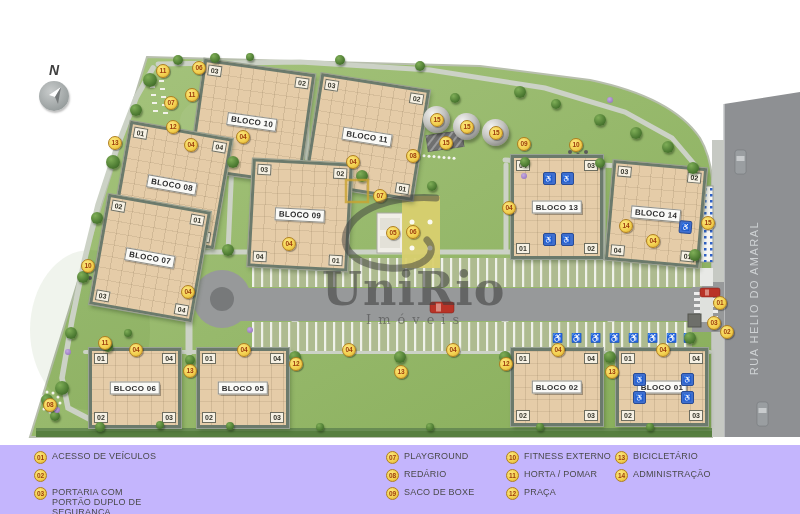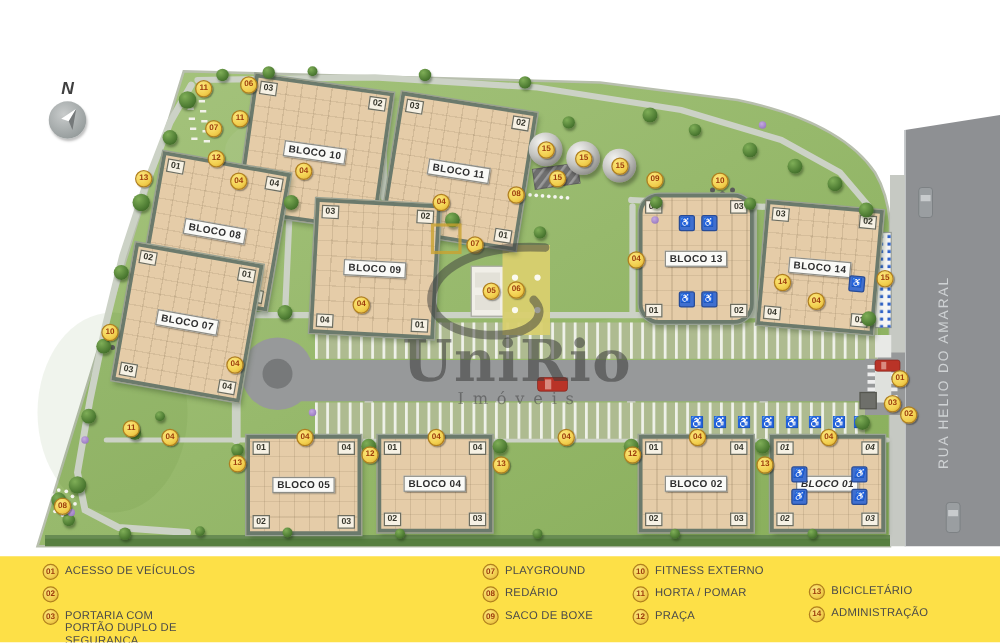--- a/index.html
+++ b/index.html
@@ -59,21 +59,21 @@
     background:radial-gradient(circle at 40% 35%,#c9cccc,#9aa0a0 70%,#7e8484);box-shadow:1px 2px 2px rgba(0,0,0,.25);}
 
   
   #watermark .brand{position:absolute;left:18px;top:92px;font-family:"DejaVu Serif",serif;
     font-size:46px;font-weight:bold;color:#3b3b3b;opacity:.55;letter-spacing:1px;}
   #watermark .sub{position:absolute;left:62px;top:142px;font-family:"DejaVu Serif",serif;
     font-size:13px;color:#3b3b3b;opacity:.5;letter-spacing:7px;}
   #watermark svg{position:absolute;left:0;top:0;}
 
   
-  #legend{position:absolute;left:0;top:445px;width:800px;height:69px;background:#fde047;z-index:6;}
+  #legend{position:absolute;left:0;top:445px;width:800px;height:69px;background:#c4b5fd;z-index:6;}
   .lg-col{position:absolute;top:6px;}
   .lg-item{display:flex;align-items:flex-start;margin-bottom:5px;min-height:12px;}
   .lg-num{flex:0 0 auto;width:11px;height:11px;border-radius:50%;margin-right:5px;margin-top:0px;
     background:radial-gradient(circle at 35% 30%,#fce77d,#f2cf4e 60%,#d9a92f);border:1px solid #b07f1e;
     color:#9c3c0c;font-size:6.5px;font-weight:bold;text-align:center;line-height:11px;}
   .lg-label{font-size:9px;line-height:10px;color:#4a4a4a;letter-spacing:.2px;}
 </style>
 </head>
 <body>
 
@@ -281,61 +281,61 @@
         <div class="unit u-bl">03</div>
         <div class="unit u-br">04</div>
       </div>
       <div class="block" style="left: 250px; top: 161px; width: 100px; height: 108px; transform: rotate(3deg);">
         <div class="banner">BLOCO 09</div>
         <div class="unit u-tl">03</div>
         <div class="unit u-tr">02</div>
         <div class="unit u-bl">04</div>
         <div class="unit u-br">01</div>
       </div>
-      <div class="block" style="left: 511px; top: 155px; width: 92px; height: 104px; transform: rotate(0deg); border-radius: 16px;">
+      <div class="block" style="left: 511px; top: 155px; width: 92px; height: 104px; transform: rotate(0deg);">
         <div class="banner">BLOCO 13</div>
         <div class="unit u-tl">04</div>
         <div class="unit u-tr">03</div>
         <div class="unit u-bl">01</div>
         <div class="unit u-br">02</div>
         <div class="acc" style="left: 39%; top: 19%;">♿</div>
         <div class="acc" style="left: 60%; top: 19%;">♿</div>
         <div class="acc" style="left: 39%; top: 82%;">♿</div>
         <div class="acc" style="left: 60%; top: 82%;">♿</div>
       </div>
       <div class="block" style="left: 609px; top: 164px; width: 94px; height: 100px; transform: rotate(5deg);">
         <div class="banner">BLOCO 14</div>
         <div class="unit u-tl">03</div>
         <div class="unit u-tr">02</div>
         <div class="unit u-bl">04</div>
         <div class="unit u-br">01</div>
         <div class="acc" style="left: 83%; top: 60%;">♿</div>
       </div>
+      <div class="block" style="left: 89px; top: 348px; width: 92px; height: 80px; transform: rotate(0deg);">
+        <div class="banner">BLOCO 06</div>
+        <div class="unit u-tl">01</div>
+        <div class="unit u-tr">04</div>
+        <div class="unit u-bl">02</div>
+        <div class="unit u-br">03</div>
+      </div>
       <div class="block" style="left: 197px; top: 348px; width: 92px; height: 80px; transform: rotate(0deg);">
         <div class="banner">BLOCO 05</div>
         <div class="unit u-tl">01</div>
         <div class="unit u-tr">04</div>
         <div class="unit u-bl">02</div>
         <div class="unit u-br">03</div>
       </div>
-      <div class="block" style="left: 302px; top: 348px; width: 92px; height: 78px; transform: rotate(0deg);">
-        <div class="banner">BLOCO 04</div>
-        <div class="unit u-tl">01</div>
-        <div class="unit u-tr">04</div>
-        <div class="unit u-bl">02</div>
-        <div class="unit u-br">03</div>
-      </div>
       <div class="block" style="left: 511px; top: 348px; width: 92px; height: 78px; transform: rotate(0deg);">
         <div class="banner">BLOCO 02</div>
         <div class="unit u-tl">01</div>
         <div class="unit u-tr">04</div>
         <div class="unit u-bl">02</div>
         <div class="unit u-br">03</div>
       </div>
-      <div class="block" style="left: 616px; top: 348px; width: 92px; height: 78px; transform: rotate(0deg); font-style: italic;">
+      <div class="block" style="left: 616px; top: 348px; width: 92px; height: 78px; transform: rotate(0deg);">
         <div class="banner">BLOCO 01</div>
         <div class="unit u-tl">01</div>
         <div class="unit u-tr">04</div>
         <div class="unit u-bl">02</div>
         <div class="unit u-br">03</div>
         <div class="acc" style="left: 22%; top: 38%;">♿</div>
         <div class="acc" style="left: 78%; top: 38%;">♿</div>
         <div class="acc" style="left: 22%; top: 63%;">♿</div>
         <div class="acc" style="left: 78%; top: 63%;">♿</div>
       </div>
@@ -494,21 +494,21 @@
         </div>
         <div class="lg-item">
           <div class="lg-num">08</div>
           <div class="lg-label">REDÁRIO</div>
         </div>
         <div class="lg-item">
           <div class="lg-num">09</div>
           <div class="lg-label">SACO DE BOXE</div>
         </div>
       </div>
-      <div class="lg-col" style="left: 647px; width: 140px; margin-top: 16px;">
+      <div class="lg-col" style="left: 615px; width: 140px;">
         <div class="lg-item">
           <div class="lg-num">13</div>
           <div class="lg-label">BICICLETÁRIO</div>
         </div>
         <div class="lg-item">
           <div class="lg-num">14</div>
           <div class="lg-label">ADMINISTRAÇÃO</div>
         </div>
       </div>
     </div>

